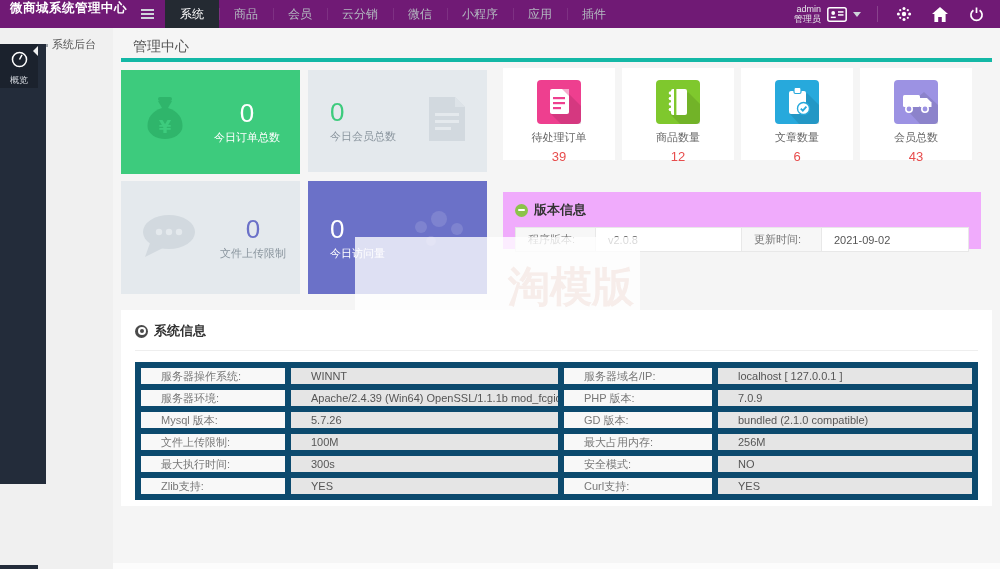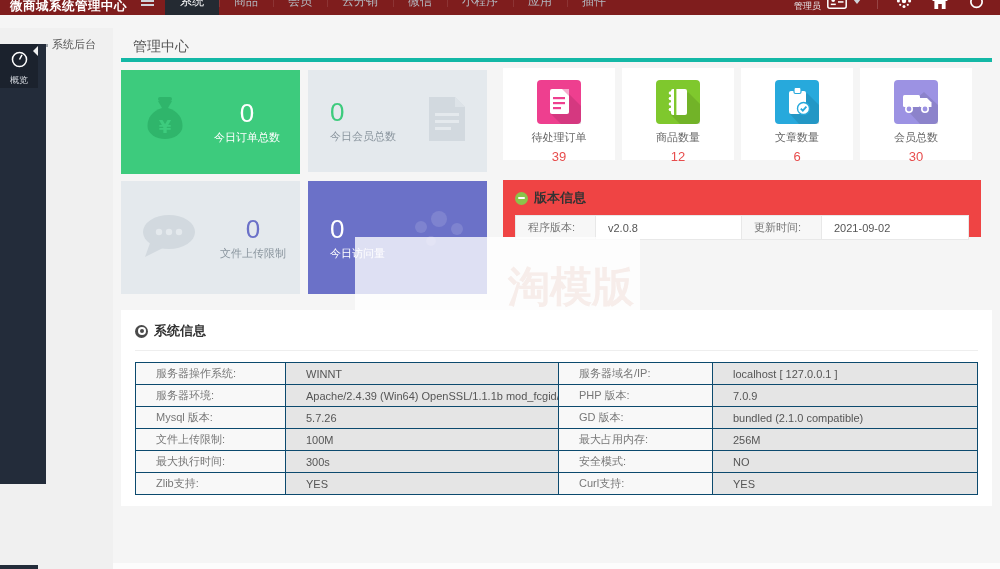--- a/index.html
+++ b/index.html
@@ -1,20 +1,20 @@
 <!DOCTYPE html>
 <html><head>
 <meta charset="utf-8">
 <style>
   * { margin:0; padding:0; box-sizing:border-box; }
   html,body { width:1000px; height:569px; overflow:hidden; }
   body { font-family:"Liberation Sans","DejaVu Sans",sans-serif; background:#f5f5f5; position:relative; }
 
   
-  .header { position:absolute; left:0; top:0; width:1000px; height:15px; background:#7f1d1d; display:flex; align-items:flex-end; z-index:30; }
+  .header { position:absolute; left:0; top:0; width:1000px; height:28px; background:#701a75; display:flex; align-items:flex-start; z-index:30; }
   .brand { color:#fff; font-size:12.5px; font-weight:bold; padding:0 8px 0 10px; letter-spacing:0.5px; white-space:nowrap; }
   .hamburger { width:24px; height:28px; display:flex; flex-direction:column; justify-content:center; gap:2px; align-items:center; cursor:pointer; }
   .hamburger i { display:block; width:13px; height:2px; background:#cfd4da; }
   .nav { display:flex; height:28px; margin-left:6px; }
   .nav-item { height:28px; line-height:28px; padding:0 15px; font-size:12px; color:#b3b9c0; cursor:pointer; position:relative; }
   .nav-item + .nav-item::before { content:""; position:absolute; left:0; top:8px; height:12px; width:1px; background:rgba(255,255,255,0.10); }
   .nav-item.active { background:#242a32; color:#fff; }
   .header-right { margin-left:auto; display:flex; align-items:center; padding-right:14px; gap:16px; }
   .user-block { display:flex; align-items:center; gap:6px; cursor:pointer; }
   .user-text { text-align:right; color:#e8eaec; font-size:9px; line-height:10px; }
@@ -55,38 +55,38 @@
   .purple-deco { position:absolute; right:14px; top:26px; }
 
   
   .stats { position:absolute; left:390px; top:40px; width:469px; height:92px; display:flex; gap:7px; }
   .scard { width:112px; height:92px; background:#fff; text-align:center; cursor:pointer; }
   .scard .icon-wrap { margin:12px auto 0; width:44px; height:44px; }
   .scard .slabel { font-size:11px; color:#666; margin-top:6px; }
   .scard .svalue { font-size:13px; color:#e74c4c; margin-top:4px; }
 
   
-  .version-card { position:absolute; left:390px; top:152px; width:478px; height:57px; background:#ef4444; padding:9px 12px 0 12px; }
+  .version-card { position:absolute; left:390px; top:164px; width:478px; height:57px; background:#f0abfc; padding:9px 12px 0 12px; }
   .sec-head { display:flex; align-items:center; gap:6px; }
   .sec-title { font-size:13px; font-weight:bold; color:#333; }
   .version-icon { width:13px; height:13px; border-radius:50%; background:#8bc34a; position:relative; }
   .version-icon::after { content:""; position:absolute; left:3px; top:5.5px; width:7px; height:2px; background:#fff; border-radius:1px; }
   .vtable { width:100%; border-collapse:collapse; table-layout:fixed; margin-top:8px; }
   .vtable td { border:1px solid #e8e8e8; height:24px; font-size:11px; padding-left:12px; }
   .vtable td.lbl { background:#f7f7f7; color:#777; }
   .vtable td.val { background:#fff; color:#555; }
 
   
   .sys-card { position:absolute; left:8px; top:282px; width:871px; height:196px; background:#fff; padding:12px 14px 0 14px; }
   .target-icon { width:13px; height:13px; border-radius:50%; background:#4a4a4a; position:relative; }
   .target-icon::before { content:""; position:absolute; left:2.5px; top:2.5px; width:8px; height:8px; border-radius:50%; background:#fff; }
   .target-icon::after { content:""; position:absolute; left:4.5px; top:4.5px; width:4px; height:4px; border-radius:50%; background:#4a4a4a; }
   .sys-divider { border-bottom:1px solid #eee; margin-top:10px; }
   .stable { width:100%; border-collapse:collapse; table-layout:fixed; margin-top:11px; }
-  .stable td { border:1px solid #0c4a6e; height:22px; font-size:11px; padding-left:20px; overflow:hidden; white-space:nowrap; }
+  .stable td { border:6px solid #0c4a6e; height:22px; font-size:11px; padding-left:20px; overflow:hidden; white-space:nowrap; }
   .stable td.lbl { background:#f8f8f8; color:#777; }
   .stable td.val { background:#e5e5e5; color:#555; }
 
   
   .watermark { position:absolute; left:242px; top:209px; width:285px; height:73px; background:rgba(255,255,255,0.78); z-index:15; display:flex; align-items:flex-end; justify-content:flex-end; padding:0 6px 2px 0; pointer-events:none; }
   .watermark span { font-size:42px; font-weight:bold; color:rgba(236,206,198,0.35); line-height:1; }
 
   .bottom-strip { position:absolute; left:0; right:0; bottom:0; height:6px; background:#fcfcfc; }
 </style>
 </head>
@@ -288,21 +288,21 @@
         <svg width="44" height="44" viewBox="0 0 44 44">
             <rect width="44" height="44" rx="4" fill="#9c92e3"></rect>
             <polygon points="11,28 30,12 44,25 44,44 26,44" fill="rgba(0,0,0,0.10)"></polygon>
             <rect x="9" y="15" width="17" height="12" rx="1.5" fill="#fff"></rect>
             <path d="M26 18 h7 l4.5 4.5 V27 h-11.5 z" fill="#fff"></path>
             <circle cx="15" cy="29" r="3.2" fill="#9c92e3" stroke="#fff" stroke-width="1.6"></circle>
             <circle cx="31" cy="29" r="3.2" fill="#9c92e3" stroke="#fff" stroke-width="1.6"></circle>
           </svg>
       </div>
       <div class="slabel">会员总数</div>
-      <div class="svalue">30</div>
+      <div class="svalue">43</div>
     </div>
   </div>
 
   <div class="version-card">
     <div class="sec-head">
       <span class="version-icon"></span>
       <span class="sec-title">版本信息</span>
     </div>
     <table class="vtable">
       <tbody>

